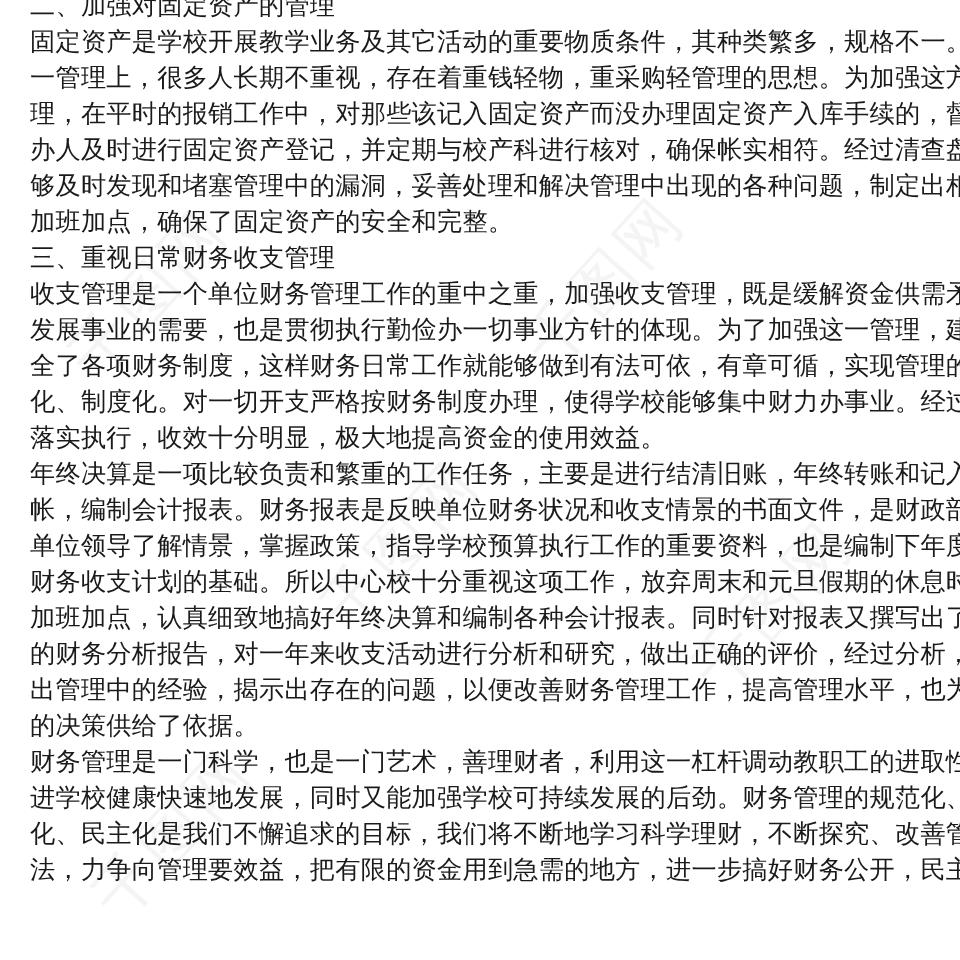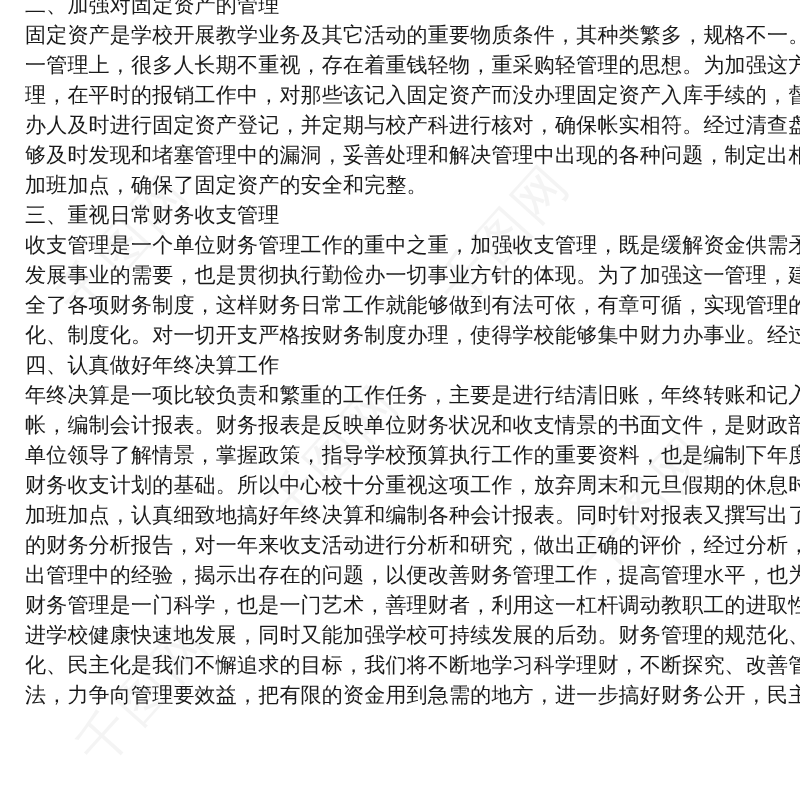--- a/index.html
+++ b/index.html
@@ -31,26 +31,27 @@
   <div class="line">一管理上，很多人长期不重视，存在着重钱轻物，重采购轻管理的思想。为加强这方面管</div>
   <div class="line">理，在平时的报销工作中，对那些该记入固定资产而没办理固定资产入库手续的，督促经</div>
   <div class="line">办人及时进行固定资产登记，并定期与校产科进行核对，确保帐实相符。经过清查盘点能</div>
   <div class="line">够及时发现和堵塞管理中的漏洞，妥善处理和解决管理中出现的各种问题，制定出相应的</div>
   <div class="line">加班加点，确保了固定资产的安全和完整。</div>
   <div class="line">三、重视日常财务收支管理</div>
   <div class="line">收支管理是一个单位财务管理工作的重中之重，加强收支管理，既是缓解资金供需矛盾，</div>
   <div class="line">发展事业的需要，也是贯彻执行勤俭办一切事业方针的体现。为了加强这一管理，建立健</div>
   <div class="line">全了各项财务制度，这样财务日常工作就能够做到有法可依，有章可循，实现管理的规范</div>
   <div class="line">化、制度化。对一切开支严格按财务制度办理，使得学校能够集中财力办事业。经过认真</div>
-  <div class="line">四、认真做好年终决算工作</div>
+  <div class="line">落实执行，收效十分明显，极大地提高资金的使用效益。</div>
   <div class="line">年终决算是一项比较负责和繁重的工作任务，主要是进行结清旧账，年终转账和记入新</div>
   <div class="line">帐，编制会计报表。财务报表是反映单位财务状况和收支情景的书面文件，是财政部门和</div>
   <div class="line">单位领导了解情景，掌握政策，指导学校预算执行工作的重要资料，也是编制下年度学校</div>
   <div class="line">财务收支计划的基础。所以中心校十分重视这项工作，放弃周末和元旦假期的休息时间，</div>
   <div class="line">加班加点，认真细致地搞好年终决算和编制各种会计报表。同时针对报表又撰写出了详尽</div>
   <div class="line">的财务分析报告，对一年来收支活动进行分析和研究，做出正确的评价，经过分析，总结</div>
   <div class="line">出管理中的经验，揭示出存在的问题，以便改善财务管理工作，提高管理水平，也为领导</div>
+  <div class="line">的决策供给了依据。</div>
   <div class="line">财务管理是一门科学，也是一门艺术，善理财者，利用这一杠杆调动教职工的进取性，促</div>
   <div class="line">进学校健康快速地发展，同时又能加强学校可持续发展的后劲。财务管理的规范化、科学</div>
   <div class="line">化、民主化是我们不懈追求的目标，我们将不断地学习科学理财，不断探究、改善管理方</div>
   <div class="line">法，力争向管理要效益，把有限的资金用到急需的地方，进一步搞好财务公开，民主理</div>
 
 </div>
 
 </body></html>

